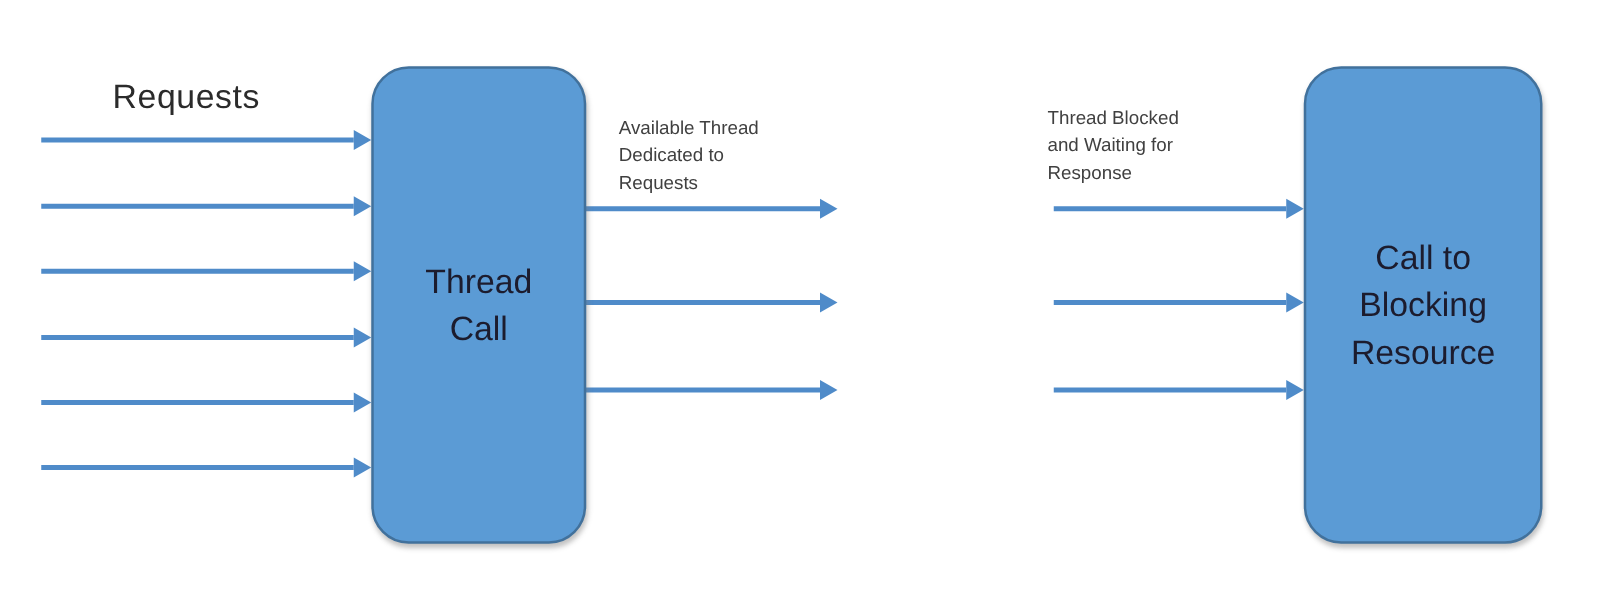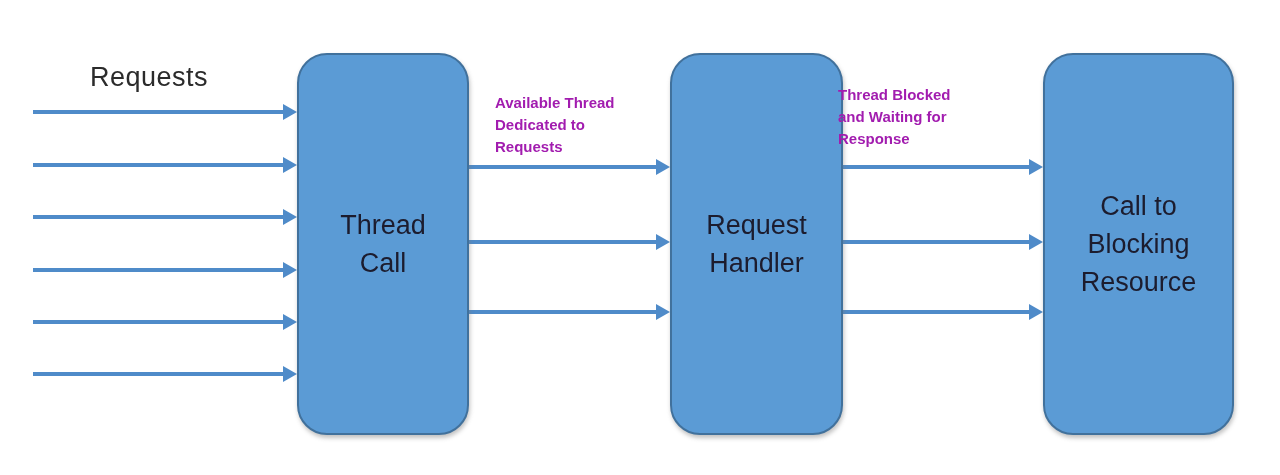--- a/index.html
+++ b/index.html
@@ -22,23 +22,23 @@
     top: 62px;
     font-size: 27px;
     color: #2b2b2b;
     letter-spacing: 0.5px;
     white-space: pre-line;
   }
 
   .edge-label {
     position: absolute;
     font-size: 15px;
-    font-weight: bold;
+    font-weight: normal;
     line-height: 22px;
-    color: #a21caf;
+    color: #404040;
     white-space: pre-line;
   }
 
   
   .node {
     position: absolute;
     top: 53px;
     height: 382px;
     background: #5b9bd5;
     border: 2px solid #41719c;
@@ -132,24 +132,20 @@
   <div class="arrow" style="left:843px; top:304px; width:200px">
       <i class="shaft"></i>
       <i class="head"></i>
     </div>
 
   <div class="node" style="left:297px; width:172px">
     <span class="node-label">Thread
 Call</span>
   </div>
 
-  <div class="node" style="left:670px; width:173px">
-    <span class="node-label">Request
-Handler</span>
-  </div>
 
   <div class="node" style="left:1043px; width:191px">
     <span class="node-label">Call to
 Blocking
 Resource</span>
   </div>
 
   <div class="edge-label" style="left:495px; top:92px">Available Thread
 Dedicated to
 Requests</div>

